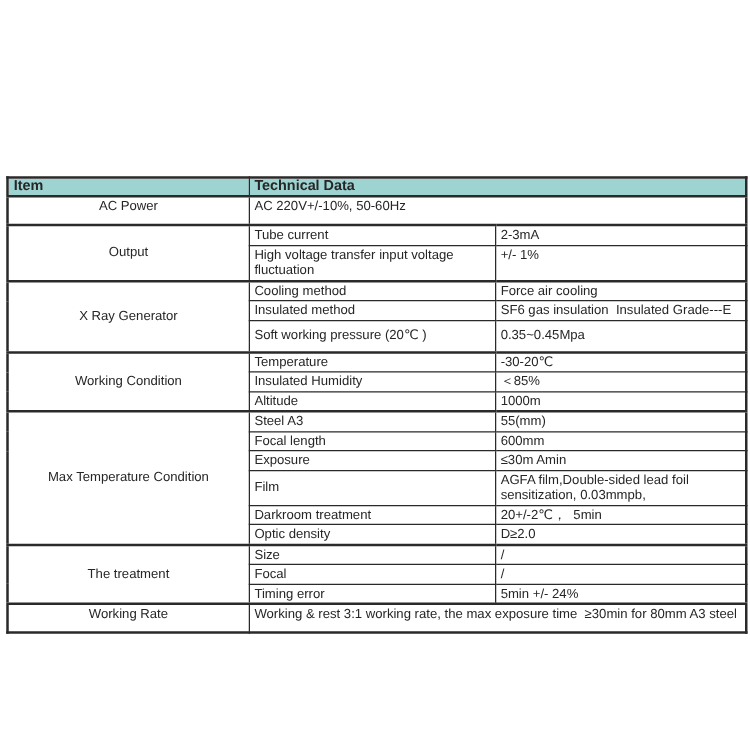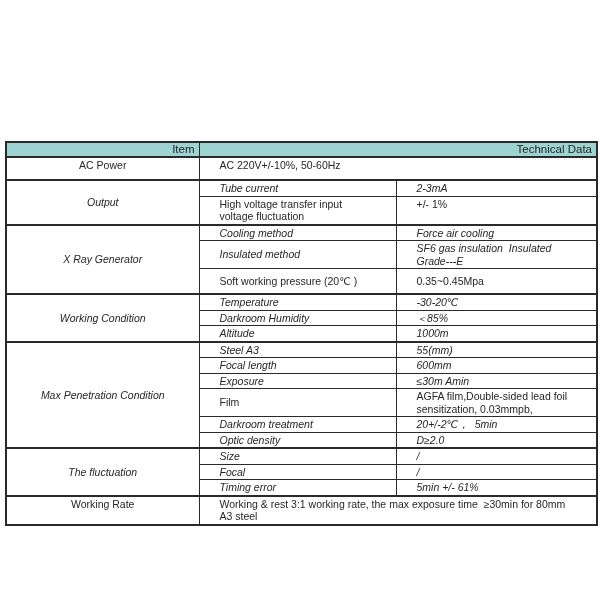--- a/index.html
+++ b/index.html
@@ -14,37 +14,37 @@
     color:var(--text);
     position:relative;overflow:hidden;
   }
   .spec-table{
     position:absolute;left:5px;top:141px;width:591px;
     border-collapse:collapse;table-layout:fixed;
     font-size:10.5px;line-height:12.5px;
   }
   .spec-table th,.spec-table td{
     border:1px solid var(--border);
-    padding:1px 20px;
+    padding:1px 4px;
     vertical-align:middle;
     white-space:pre-wrap;
     overflow:hidden;
   }
   .spec-table{border:2px solid var(--border);}
   tr.sec > th, tr.sec > td{border-top:2px solid var(--border);}
   .header-row th{
     background:var(--header-bg);
-    font-weight:normal;font-size:11.5px;
-    text-align:right;height:13px;
+    font-weight:bold;font-size:11.5px;
+    text-align:left;height:13px;
     padding:0 4px;
   }
   td.item-cell{text-align:center;}
   td.va-top{vertical-align:top;}
   tr.r-tall td{height:22px;}
-  tr.r-std td{height:11px;font-style:italic;}
+  tr.r-std td{height:11px;}
   tr.r-mid td{height:19px;}
 </style>
 </head>
 <body>
 
 <table class="spec-table">
   <colgroup>
     <col style="width:193px">
     <col style="width:197px">
     <col style="width:201px">
@@ -84,30 +84,30 @@
     <td>Soft working pressure (20℃ )</td>
     <td>0.35~0.45Mpa</td>
   </tr>
 
   <tr class="sec r-std">
     <td class="item-cell" rowspan="3">Working Condition</td>
     <td>Temperature</td>
     <td>-30-20℃</td>
   </tr>
   <tr class="r-std">
-    <td>Darkroom Humidity</td>
+    <td>Insulated Humidity</td>
     <td>＜85%</td>
   </tr>
   <tr class="r-std">
     <td>Altitude</td>
     <td>1000m</td>
   </tr>
 
   <tr class="sec r-std">
-    <td class="item-cell" rowspan="6">Max Penetration Condition</td>
+    <td class="item-cell" rowspan="6">Max Temperature Condition</td>
     <td>Steel A3</td>
     <td>55(mm)</td>
   </tr>
   <tr class="r-std">
     <td>Focal length</td>
     <td>600mm</td>
   </tr>
   <tr class="r-std">
     <td>Exposure</td>
     <td>≤30m Amin</td>
@@ -119,31 +119,31 @@
   <tr class="r-std">
     <td>Darkroom treatment</td>
     <td>20+/-2℃，  5min</td>
   </tr>
   <tr class="r-std">
     <td>Optic density</td>
     <td>D≥2.0</td>
   </tr>
 
   <tr class="sec r-std">
-    <td class="item-cell" rowspan="3">The fluctuation</td>
+    <td class="item-cell" rowspan="3">The treatment</td>
     <td>Size</td>
     <td>/</td>
   </tr>
   <tr class="r-std">
     <td>Focal</td>
     <td>/</td>
   </tr>
   <tr class="r-std">
     <td>Timing error</td>
-    <td>5min +/- 61%</td>
+    <td>5min +/- 24%</td>
   </tr>
 
   <tr class="sec r-mid">
     <td class="item-cell va-top">Working Rate</td>
     <td colspan="2" class="va-top">Working &amp; rest 3:1 working rate, the max exposure time  ≥30min for 80mm A3 steel</td>
   </tr>
 </tbody>
   </table>
 
 </body></html>

